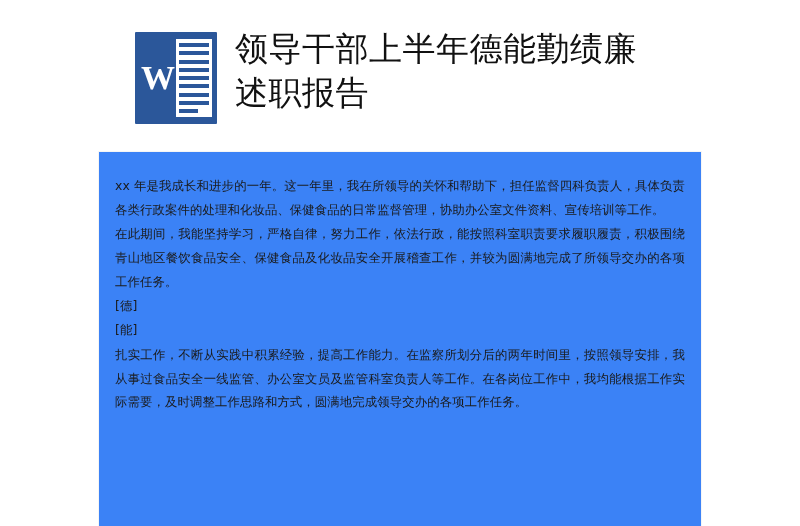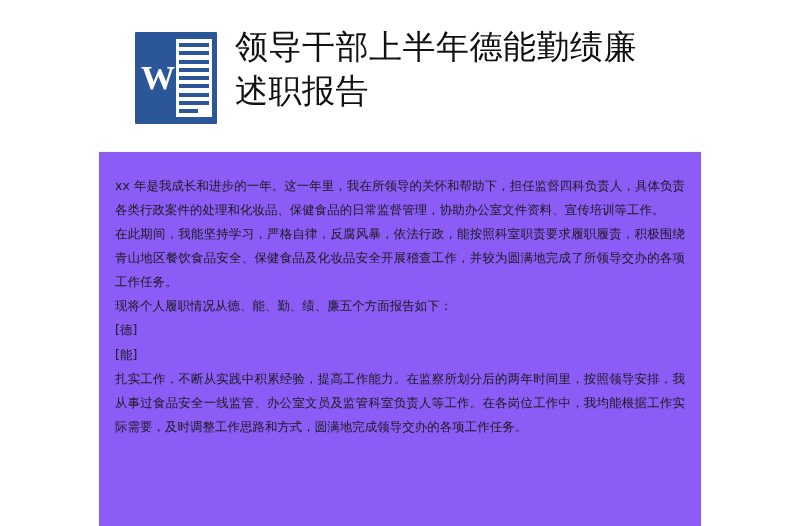--- a/index.html
+++ b/index.html
@@ -78,32 +78,32 @@
   .word-icon .doc-lines i.short {
     width: 62%;
   }
   .title-block {
     max-width: 430px;
   }
   .doc-title {
     font-size: 33px;
     line-height: 1.32;
     color: #111111;
-    font-family: Liberation Mono, monospace;
+    font-family: Liberation Serif, serif;
     font-weight: normal;
     letter-spacing: 0.5px;
   }
   
   .doc-sheet {
     position: absolute;
     left: 99px;
     top: 152px;
     width: 602px;
     height: 374px;
-    background: #8b5cf6;
+    background: #3b82f6;
     box-shadow: 0 0 0 1px rgba(0,0,0,0.04);
     overflow: hidden;
   }
   .doc-text {
     padding: 22px 16px 0 16px;
     box-sizing: border-box;
   }
   .doc-text p {
     margin: 0 0 0.5px 0;
     font-size: 12.4px;
@@ -137,22 +137,21 @@
       </div>
       <div class="title-block">
         <div class="doc-title">领导干部上半年德能勤绩廉述职报告</div>
       </div>
     </div>
   </div>
 
   <div class="doc-sheet">
     <div class="doc-text">
       <p>xx 年是我成长和进步的一年。这一年里，我在所领导的关怀和帮助下，担任监督四科负责人，具体负责各类行政案件的处理和化妆品、保健食品的日常监督管理，协助办公室文件资料、宣传培训等工作。</p>
-      <p>在此期间，我能坚持学习，严格自律，反腐风暴，依法行政，能按照科室职责要求履职履责，积极围绕青山地区餐饮食品安全、保健食品及化妆品安全开展稽查工作，并较为圆满地完成了所领导交办的各项工作任务。</p>
-      <p>现将个人履职情况从德、能、勤、绩、廉五个方面报告如下：</p>
+      <p>在此期间，我能坚持学习，严格自律，努力工作，依法行政，能按照科室职责要求履职履责，积极围绕青山地区餐饮食品安全、保健食品及化妆品安全开展稽查工作，并较为圆满地完成了所领导交办的各项工作任务。</p>
       <p>[德]</p>
       <p>[能]</p>
       <p>扎实工作，不断从实践中积累经验，提高工作能力。在监察所划分后的两年时间里，按照领导安排，我从事过食品安全一线监管、办公室文员及监管科室负责人等工作。在各岗位工作中，我均能根据工作实际需要，及时调整工作思路和方式，圆满地完成领导交办的各项工作任务。</p>
 
     </div>
   </div>
 
 </div>
 
 </body></html>

